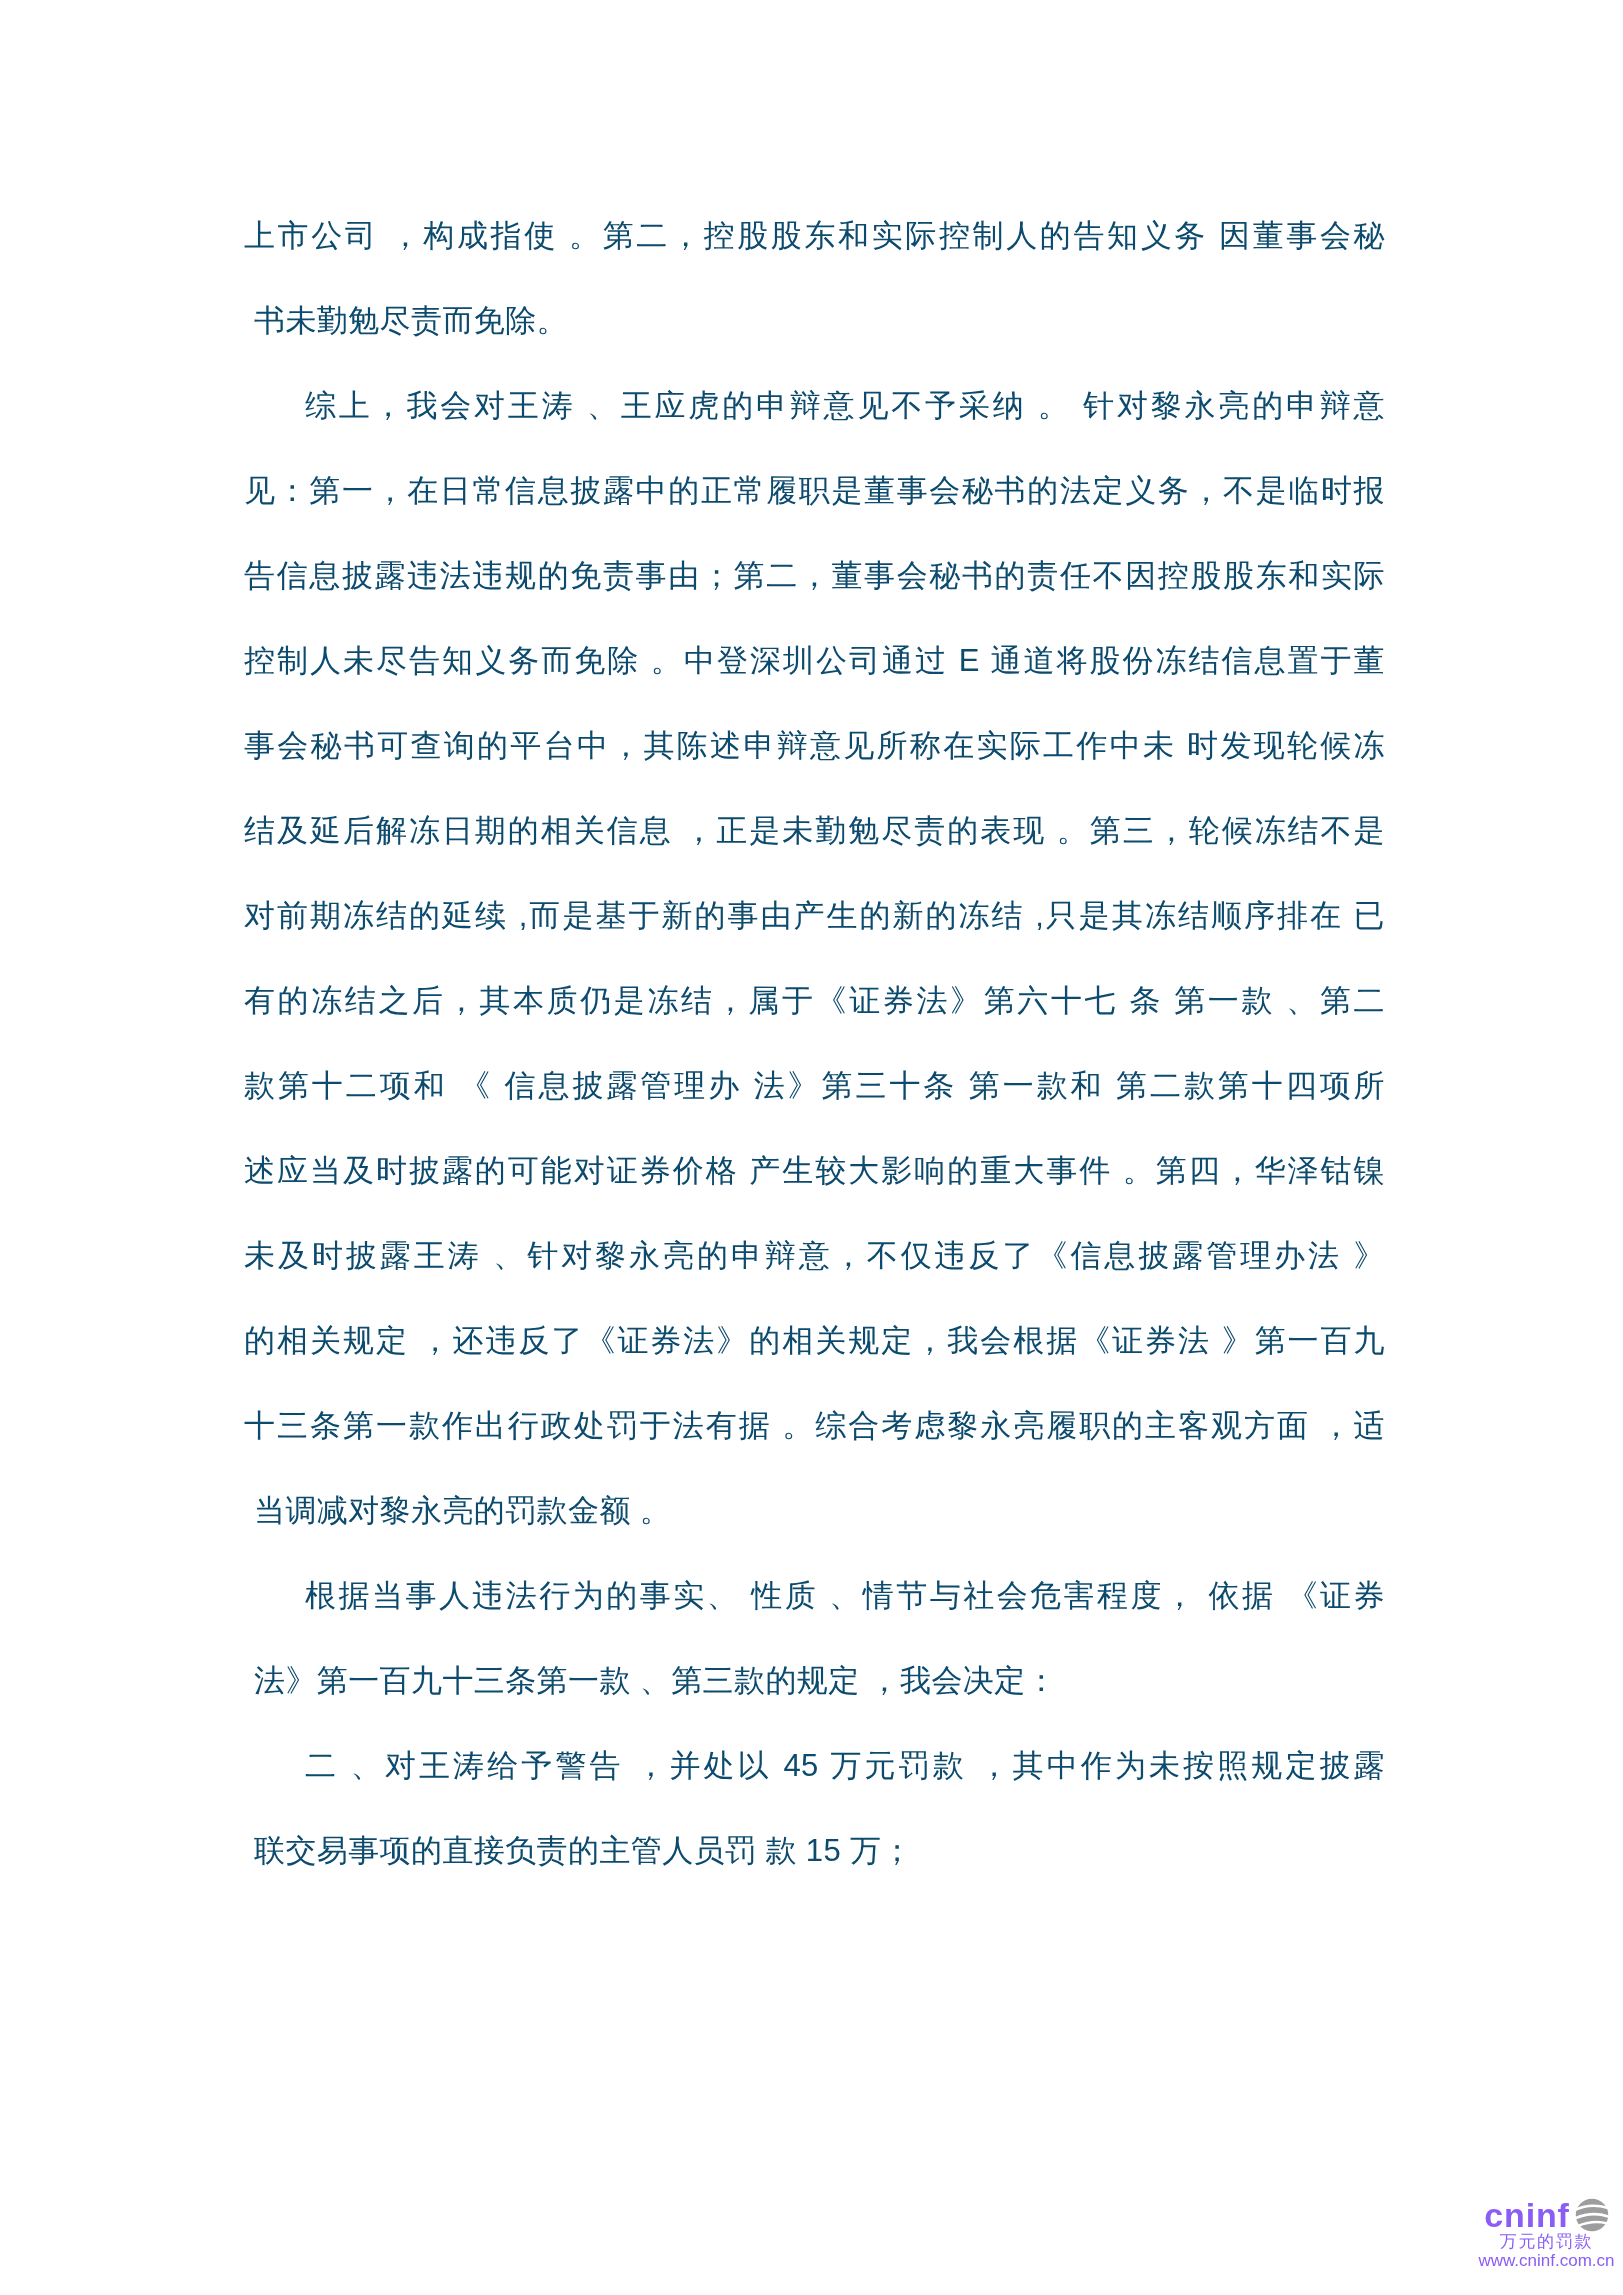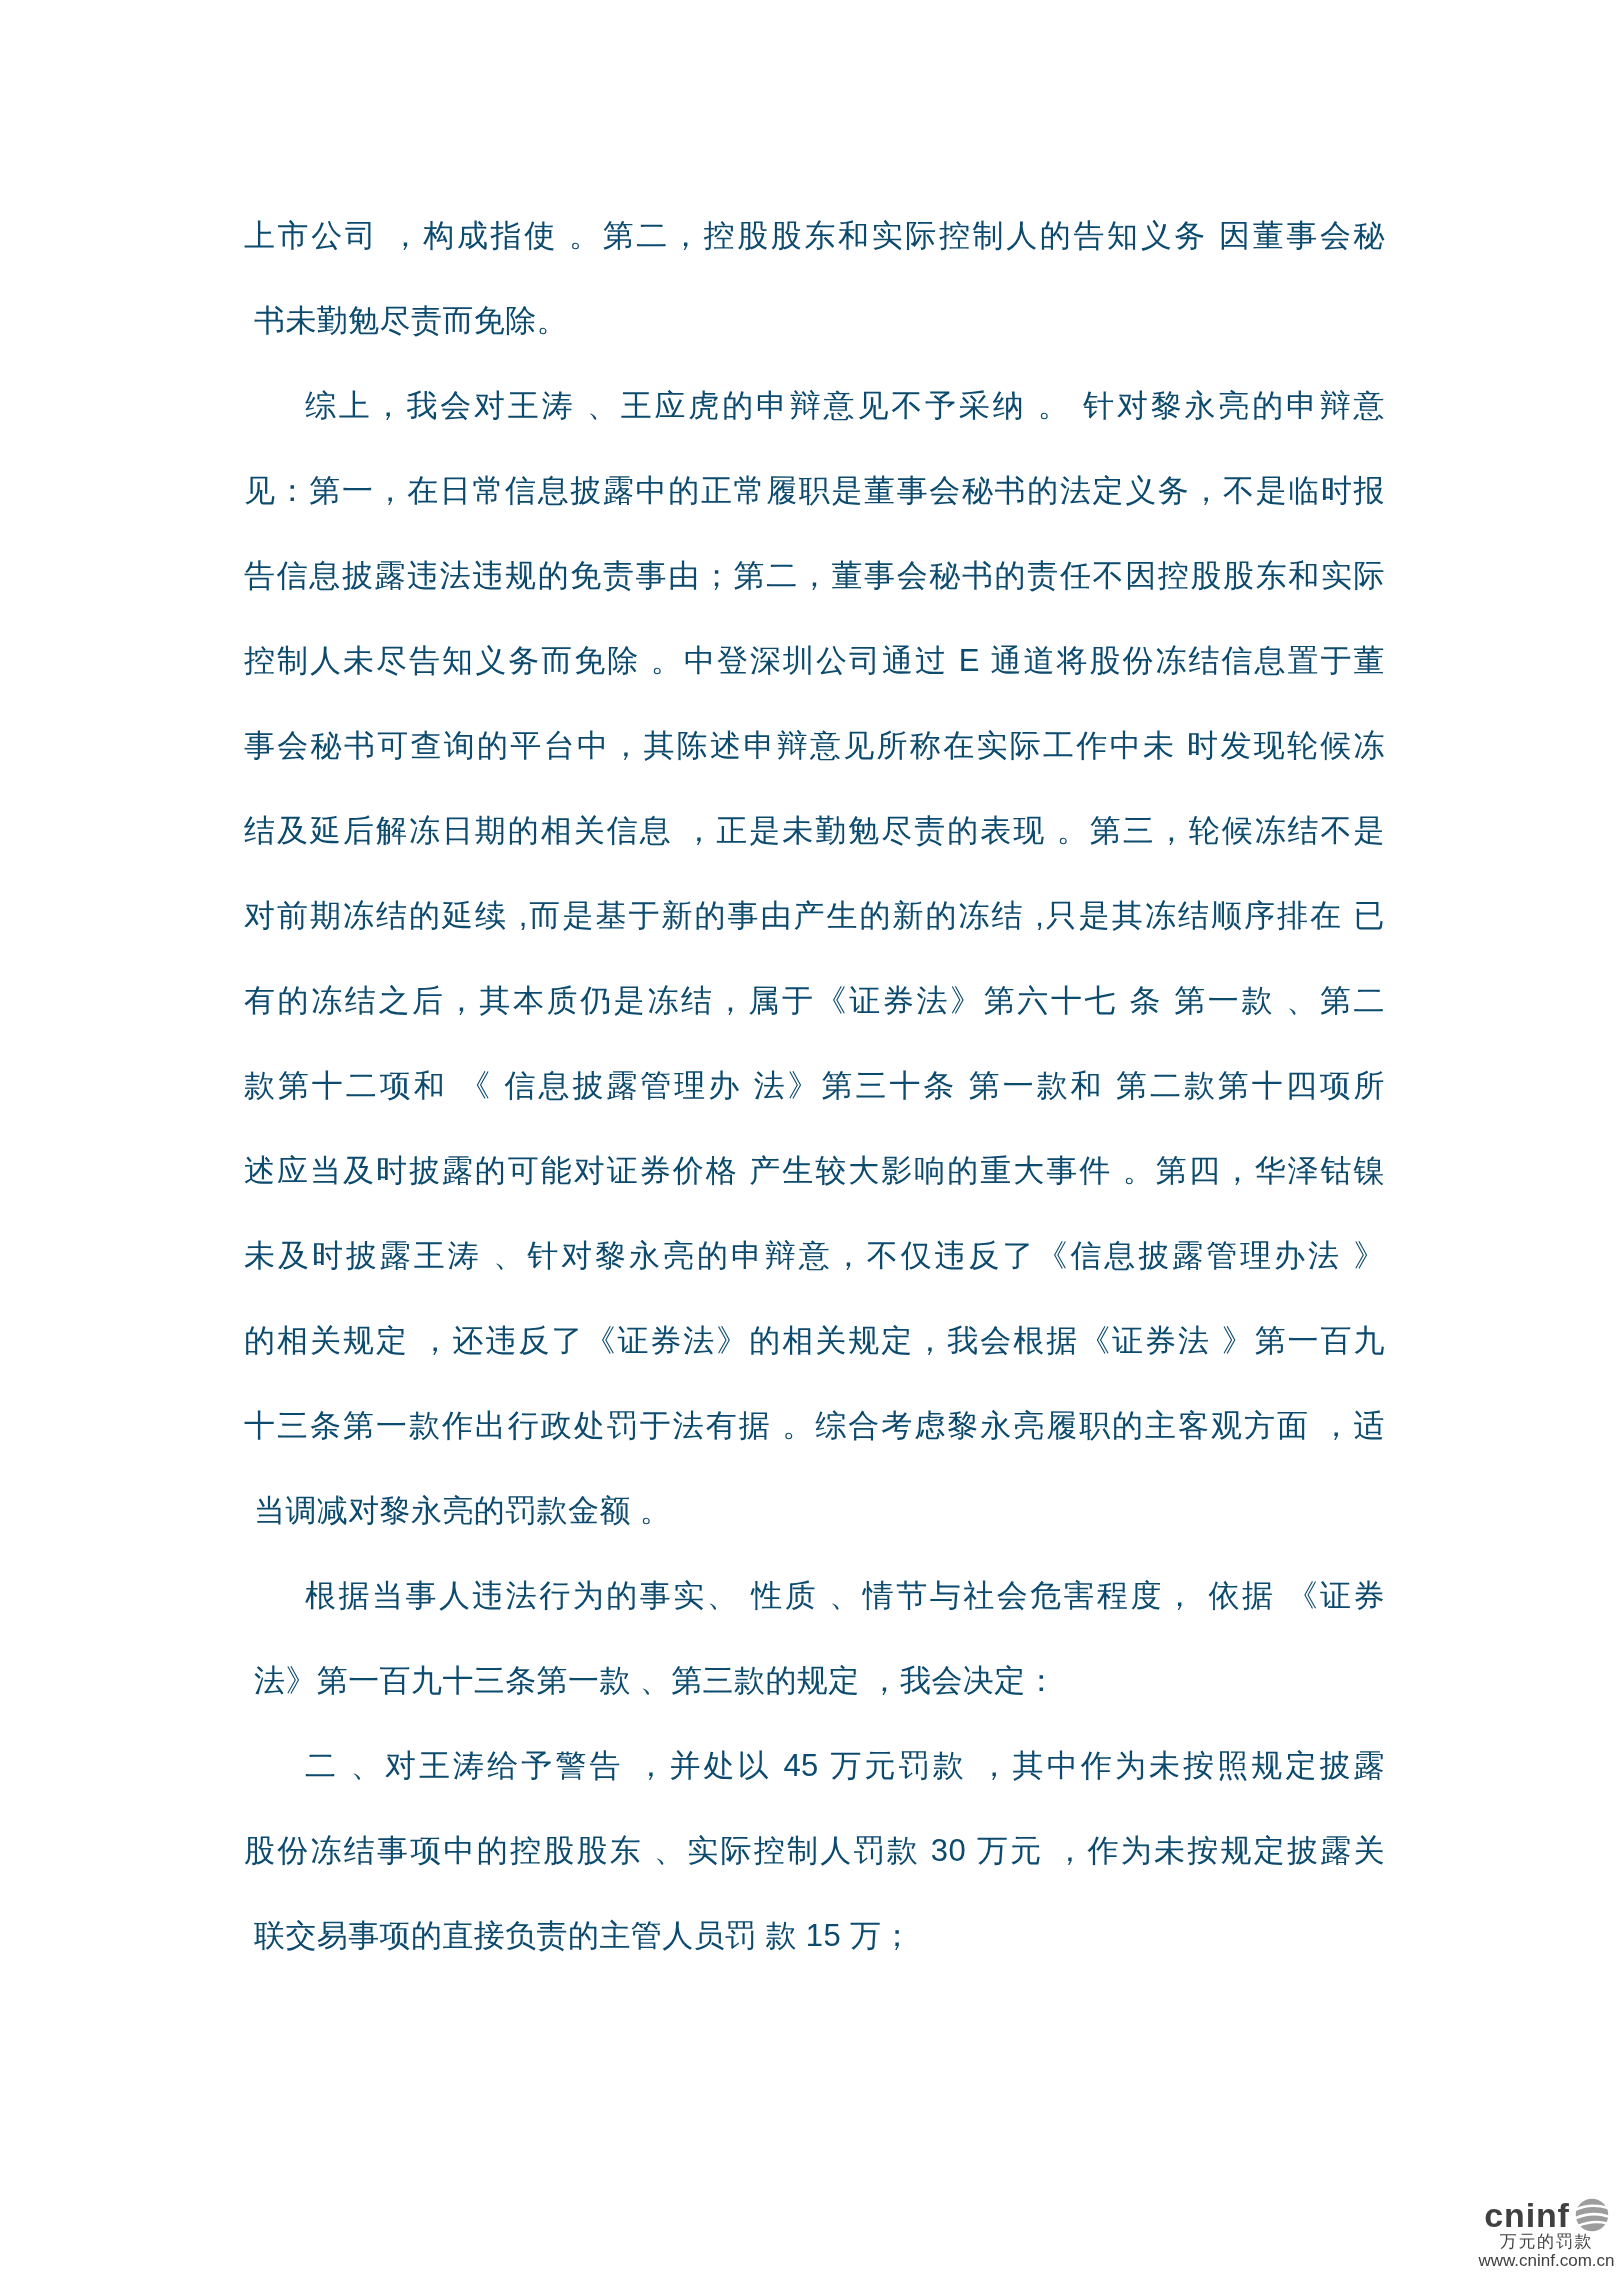--- a/index.html
+++ b/index.html
@@ -32,21 +32,21 @@
   .line.ind { text-indent: 61px; }
   .line.end { text-align-last: left; margin-left: 10px; }
 
   .watermark {
     position: absolute;
     right: 8.5px;
     bottom: 26px;
     display: flex;
     flex-direction: column;
     align-items: center;
-    color: #404040;
+    color: #8b5cf6;
     user-select: none;
   }
   .wm-brand-row {
     display: flex;
     align-items: center;
     gap: 5px;
   }
   .wm-brand {
     font-weight: bold;
     font-size: 34px;
@@ -85,21 +85,20 @@
     <p class="line">有的冻结之后，其本质仍是冻结，属于《证券法》第六十七 条 第一款 、第二</p>
     <p class="line">款第十二项和 《 信息披露管理办 法》第三十条 第一款和 第二款第十四项所</p>
     <p class="line">述应当及时披露的可能对证券价格 产生较大影响的重大事件 。第四，华泽钴镍</p>
     <p class="line">未及时披露王涛 、针对黎永亮的申辩意，不仅违反了《信息披露管理办法 》</p>
     <p class="line">的相关规定 ，还违反了《证券法》的相关规定，我会根据《证券法 》第一百九</p>
     <p class="line">十三条第一款作出行政处罚于法有据 。综合考虑黎永亮履职的主客观方面 ，适</p>
     <p class="line end">当调减对黎永亮的罚款金额 。</p>
     <p class="line ind">根据当事人违法行为的事实、 性质 、情节与社会危害程度， 依据 《证券</p>
     <p class="line end">法》第一百九十三条第一款 、第三款的规定 ，我会决定：</p>
     <p class="line ind">二 、对王涛给予警告 ，并处以 45 万元罚款 ，其中作为未按照规定披露</p>
-    <p class="line">股份冻结事项中的控股股东 、实际控制人罚款 30 万元 ，作为未按规定披露关</p>
     <p class="line end">联交易事项的直接负责的主管人员罚 款 15 万；</p>
   </div>
 
   <div class="watermark">
     <div class="wm-brand-row">
       <span class="wm-brand">cninf</span>
       <svg class="wm-globe" viewBox="0 0 44 44" xmlns="http://www.w3.org/2000/svg">
         <circle cx="22" cy="22" r="21" fill="#9d9d9d"></circle>
         <path d="M1 15 Q 20 6 43 13" stroke="#ffffff" stroke-width="3.2" fill="none"></path>
         <path d="M1 26 Q 22 17 43 24" stroke="#ffffff" stroke-width="3.6" fill="none"></path>

